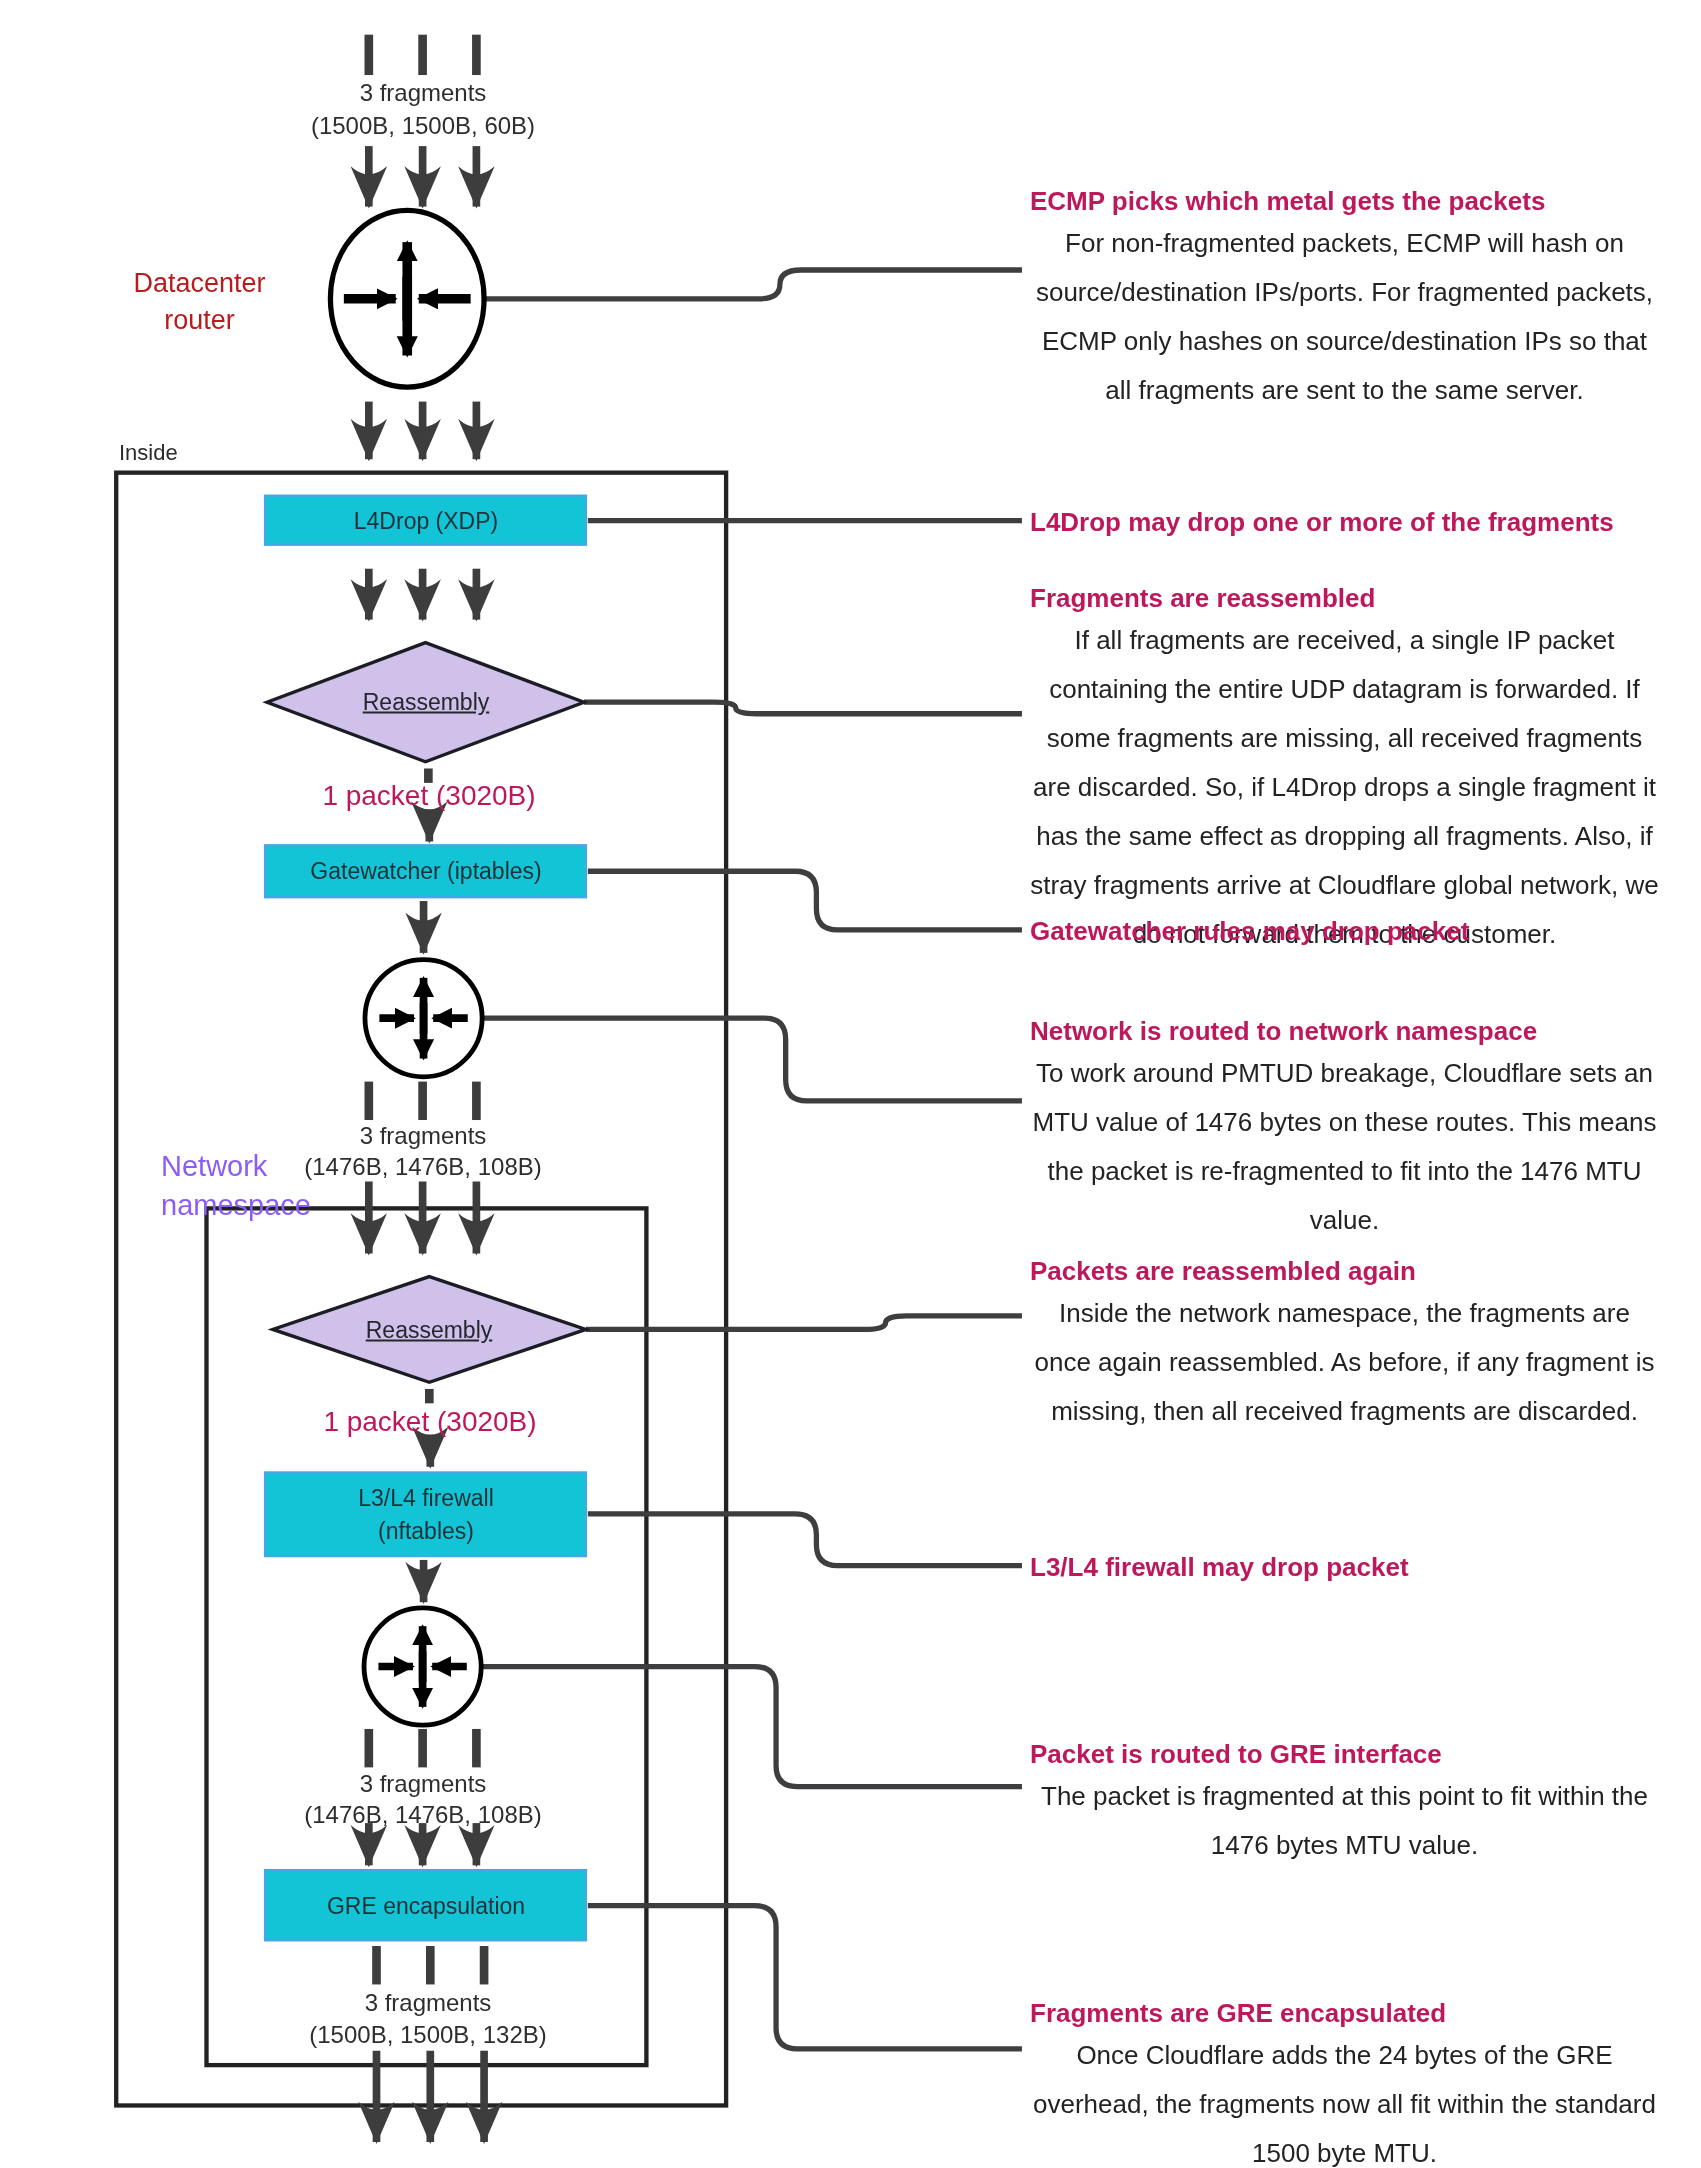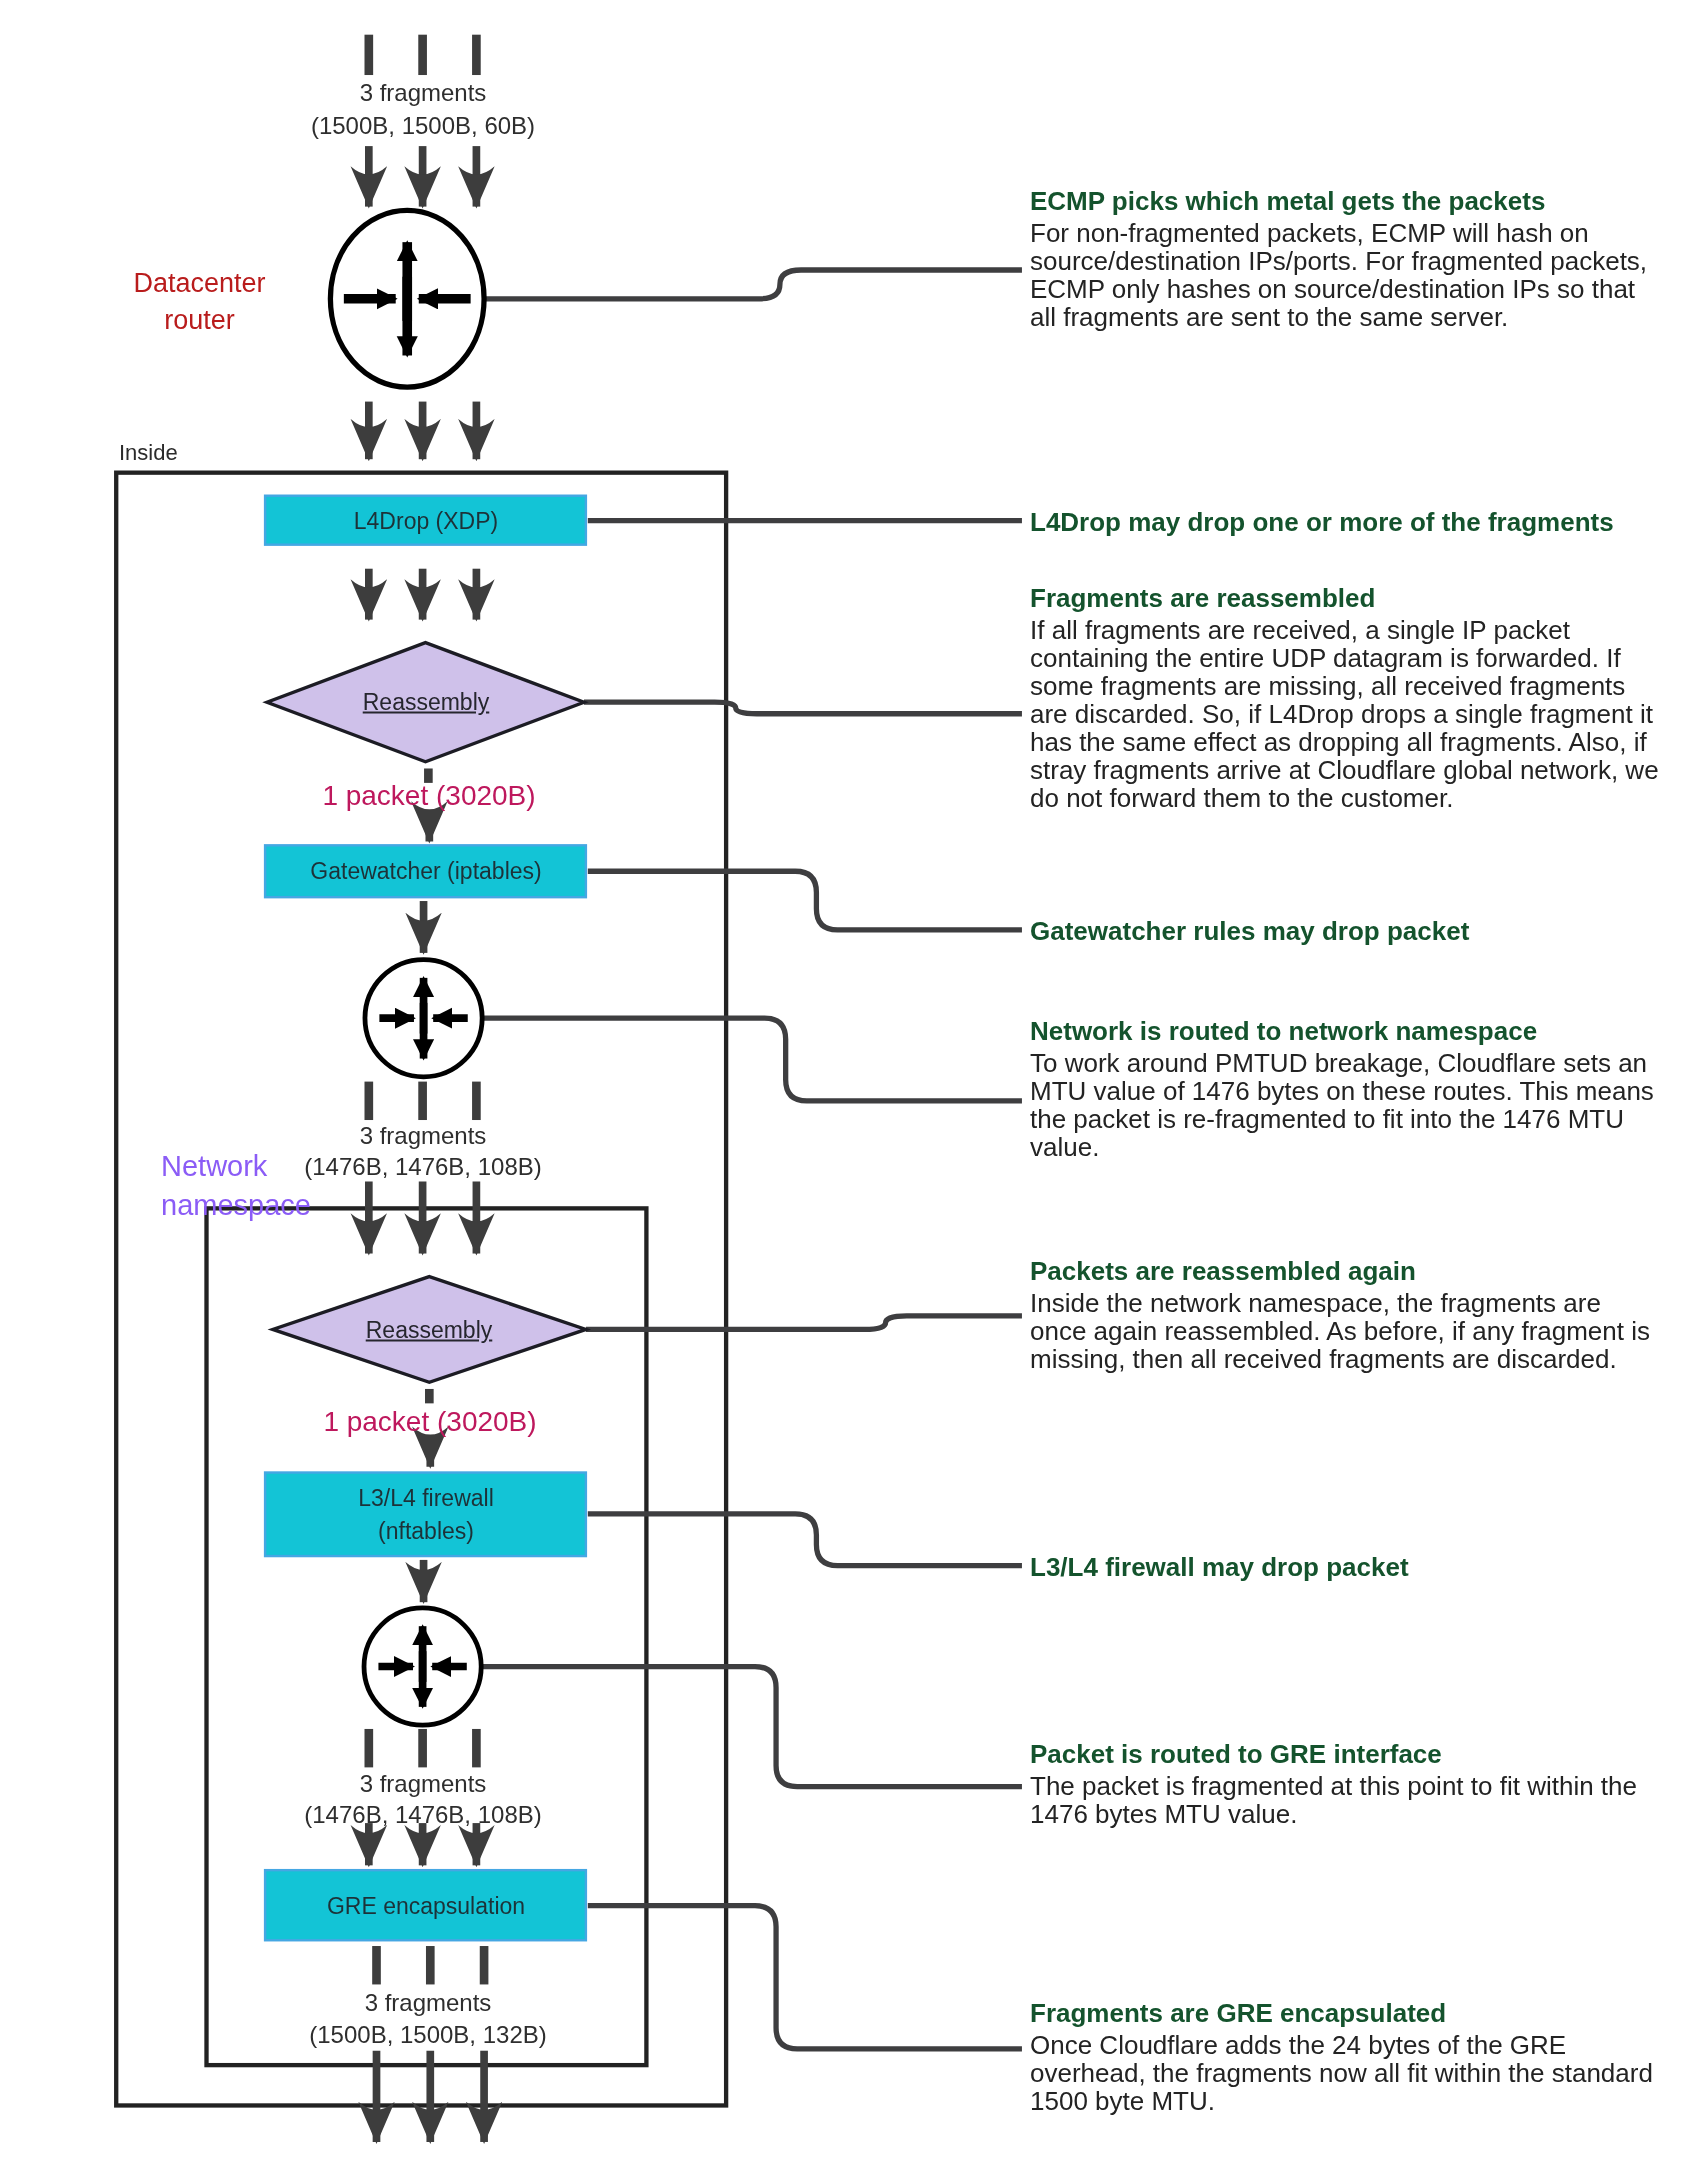--- a/index.html
+++ b/index.html
@@ -10,22 +10,22 @@
   svg{position:absolute;left:0;top:0;}
   .ov{position:absolute;transform:translate(-50%,-50%);white-space:nowrap;
       font-size:24px;color:#2e2e2e;text-align:center;}
   .ov.boxlab{font-size:23px;color:#1d3238;}
   .ov.dialab{font-size:23px;color:#26262e;text-decoration:underline;}
   .ov.packet{font-size:28px;color:#be185d;}
   .blocklab{position:absolute;font-size:29px;color:#8b5cf6;line-height:1.33;}
   .dclab{position:absolute;font-size:27px;color:#b91c1c;text-align:center;line-height:1.36;}
   .taglab{position:absolute;font-size:22px;color:#2b2b2b;}
   .ann{position:absolute;left:1030px;width:629px;font-size:26px;color:#232323;}
-  .ann-h{font-weight:700;line-height:36px;color:#14532d;}
-  .ann-b{font-weight:400;line-height:28px;}
+  .ann-h{font-weight:700;line-height:36px;color:#be185d;}
+  .ann-b{font-weight:400;line-height:49px;text-align:center;}
 </style>
 </head>
 <body>
 
 <div class="stage">
 
 <svg width="1701" height="2168" viewBox="0 0 1771 2257">
   <defs>
     <marker id="mArrow" markerUnits="userSpaceOnUse" markerWidth="52" markerHeight="44" refX="42" refY="19" orient="auto">
       <path d="M0 0 L44 19 L0 38 Q17 19 0 0 Z" fill="#3d3d3d"></path>

